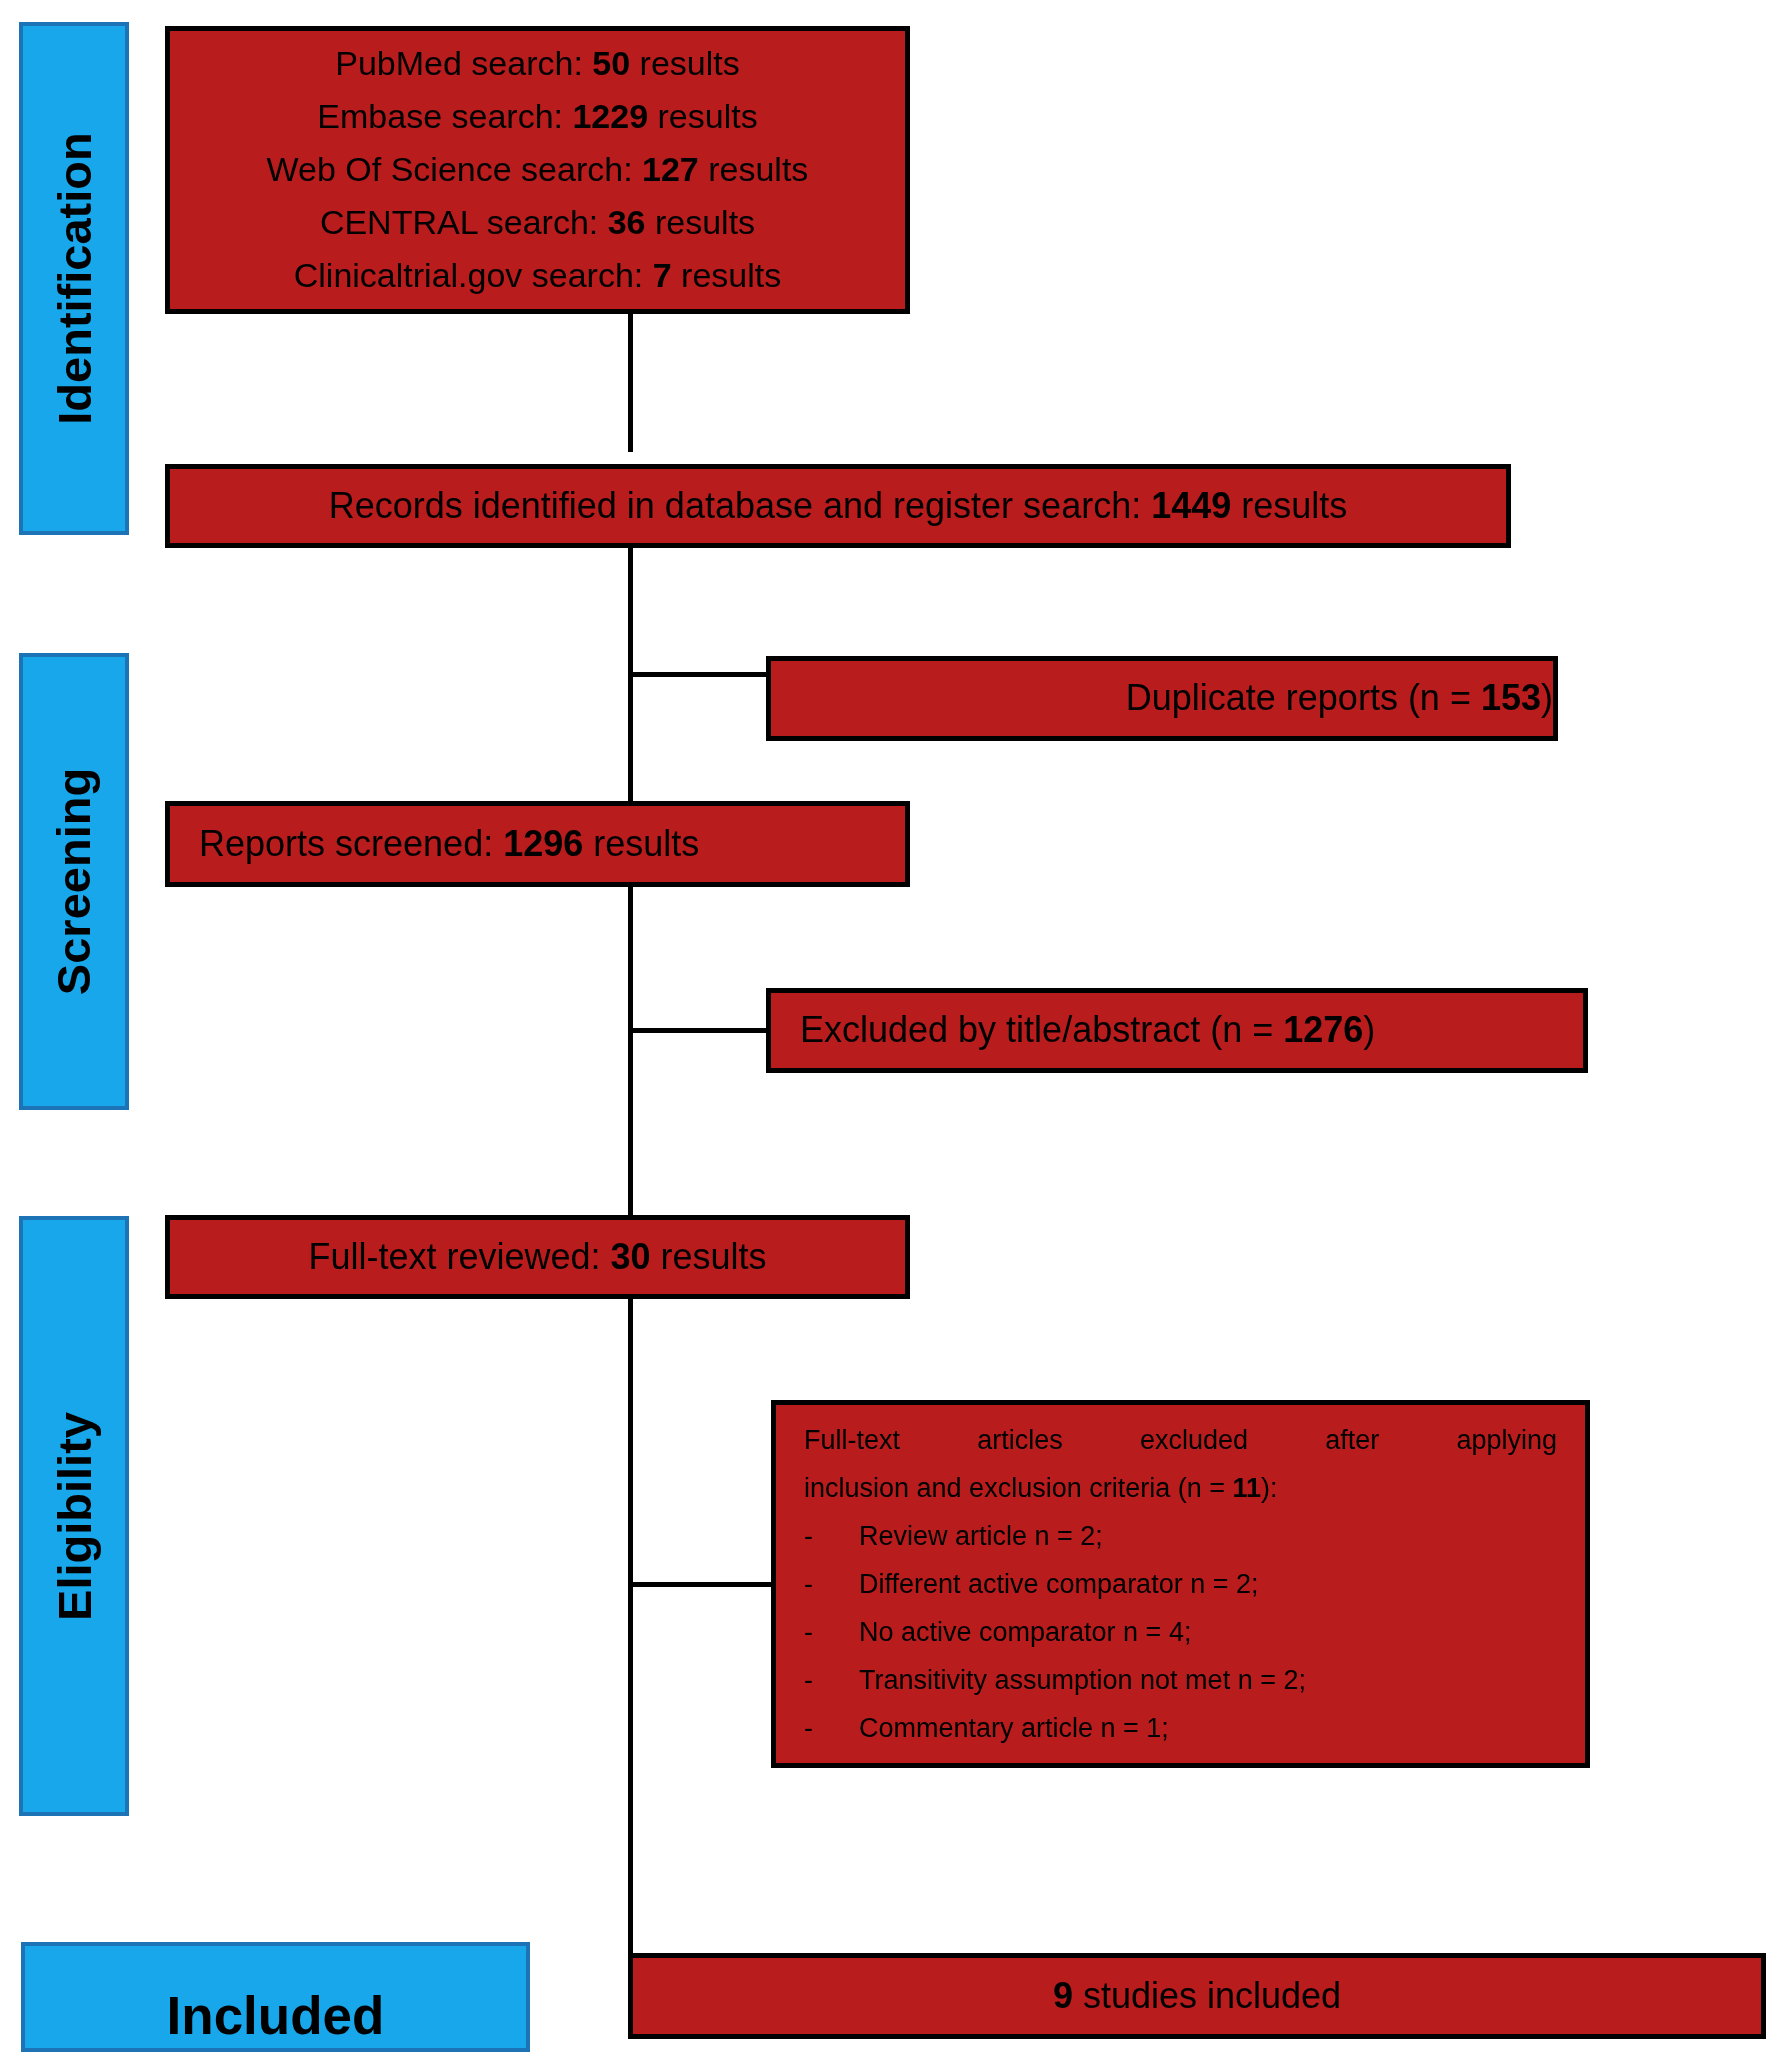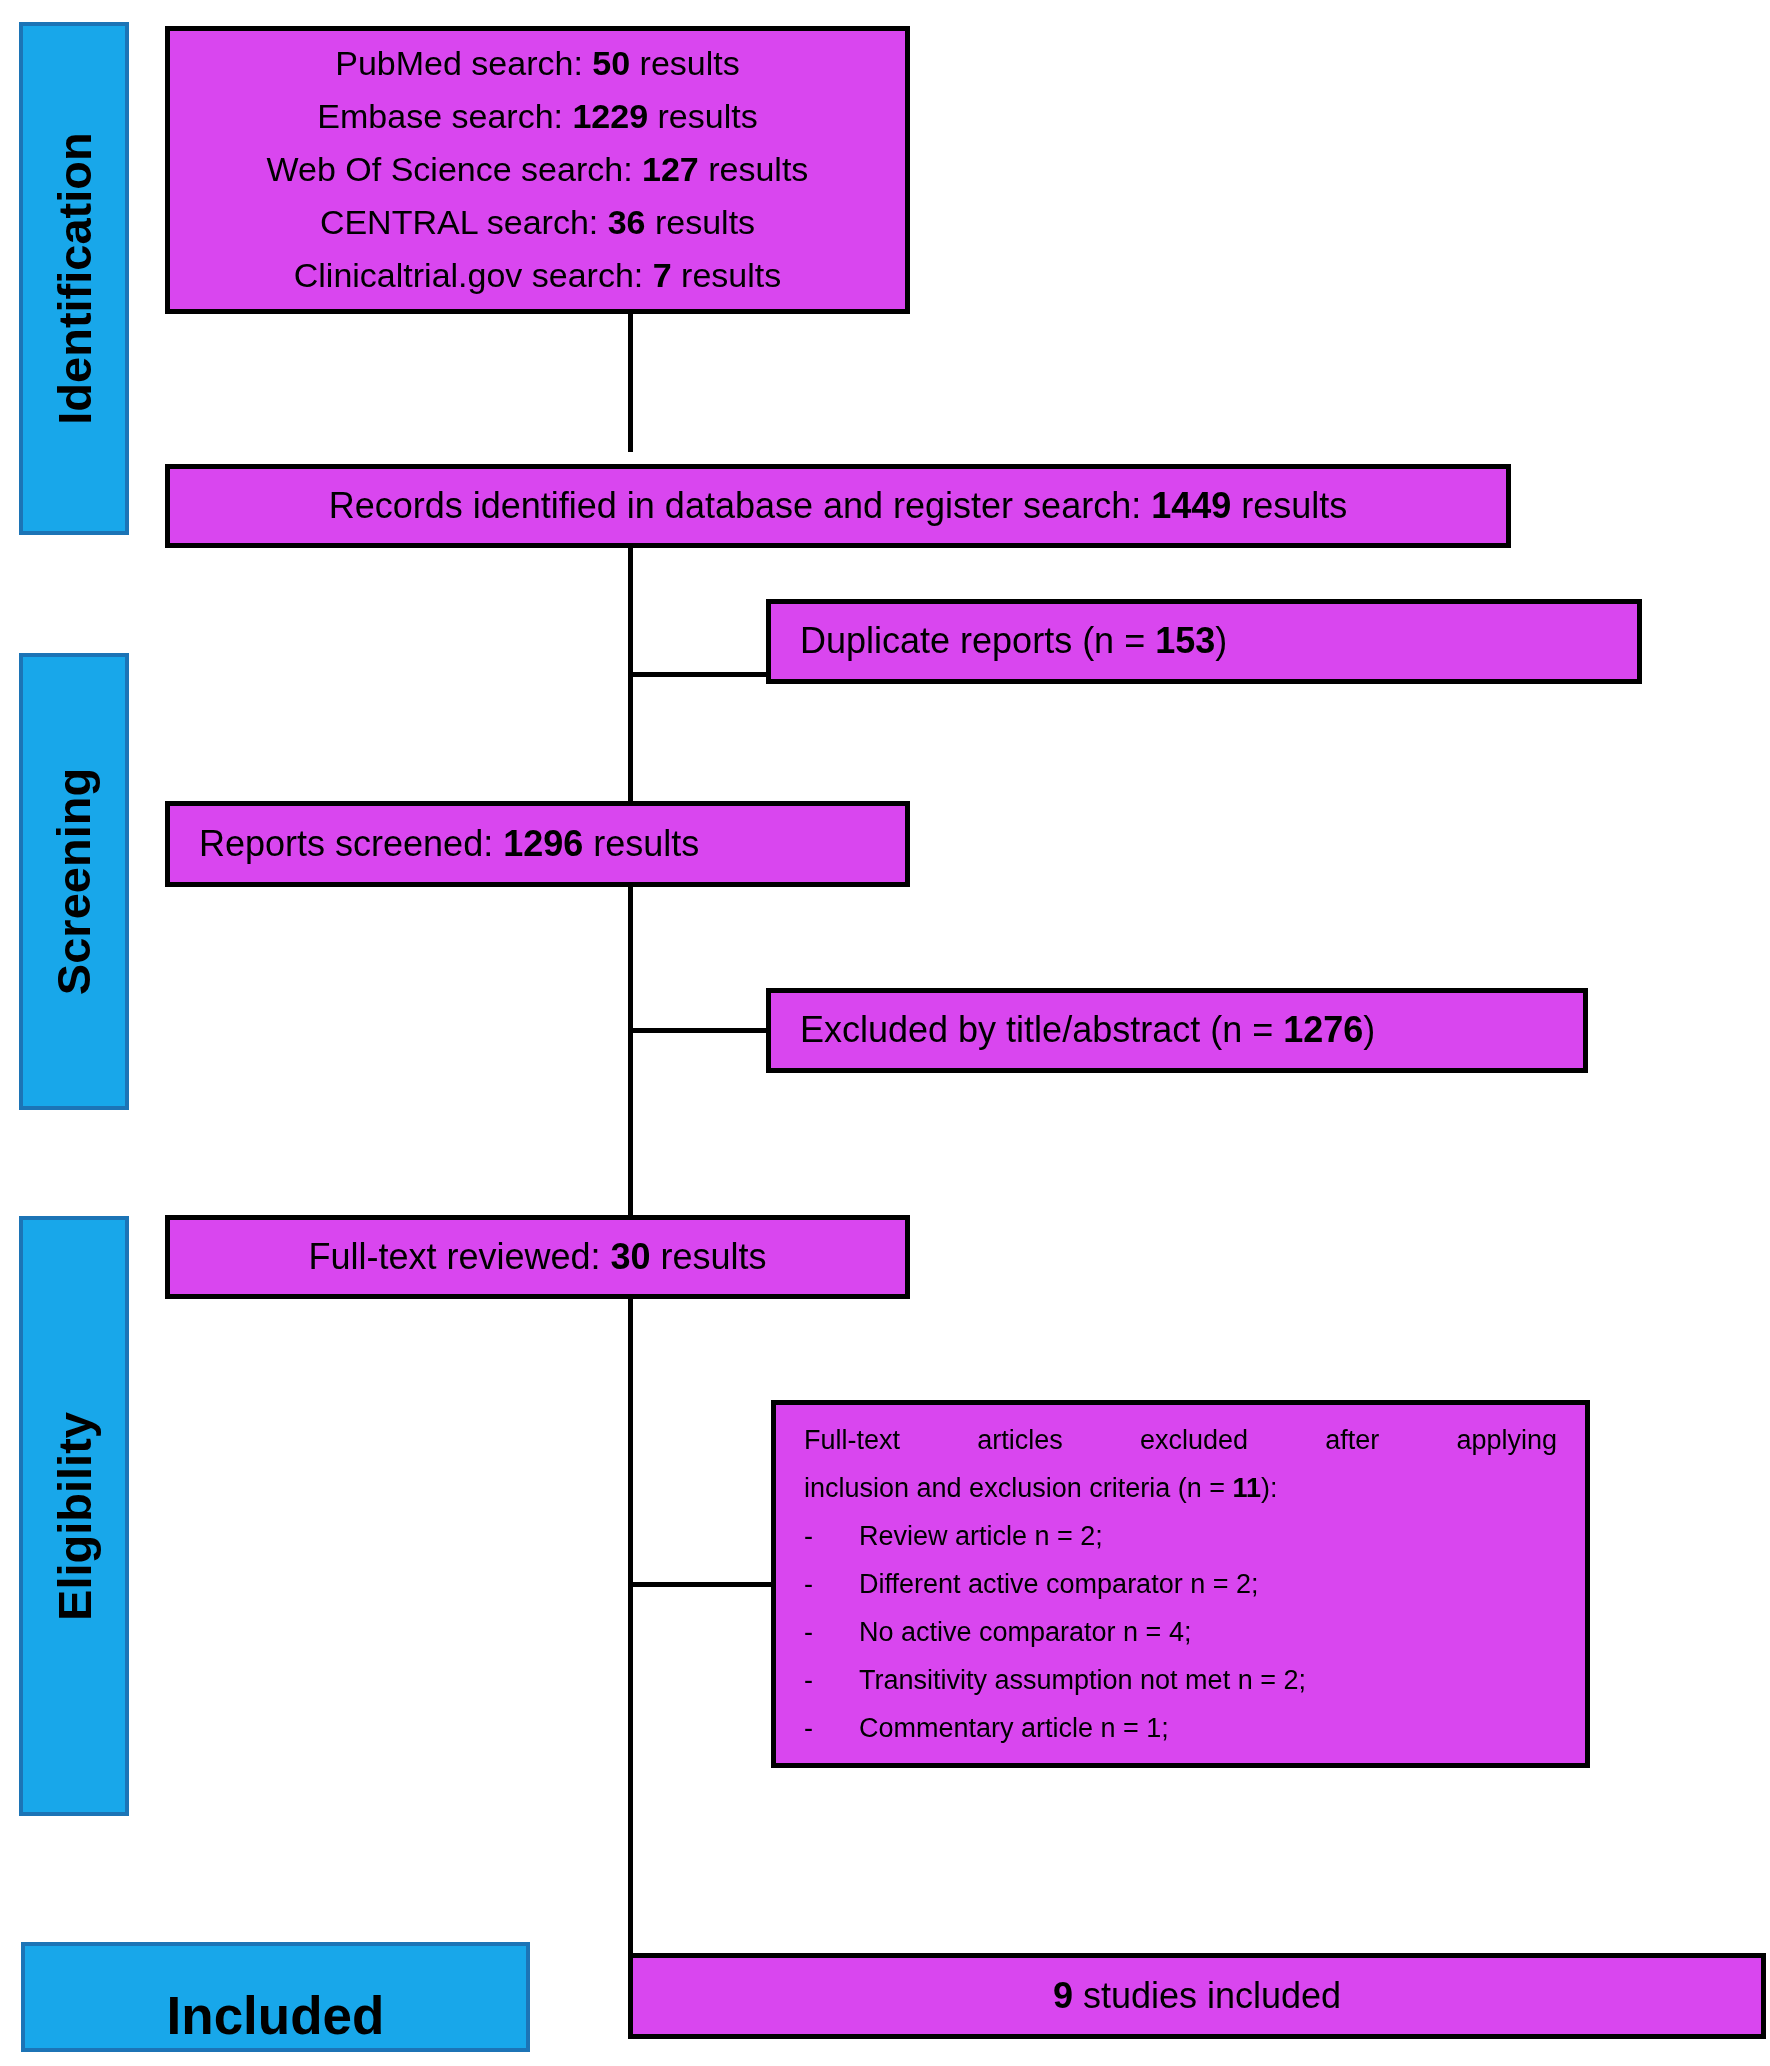--- a/index.html
+++ b/index.html
@@ -33,34 +33,34 @@
     margin-top:36px;
   }
   #stage-identification{left:19px;top:22.3px;width:110px;height:513px;}
   #stage-screening{left:19px;top:653px;width:110px;height:457px;}
   #stage-eligibility{left:19px;top:1216px;width:110px;height:600px;}
   #stage-included{left:21px;top:1942px;width:509px;height:110px;}
 
   
   .graybox{
     position:absolute;
-    background:#d946ef;
+    background:#b91c1c;
     border:5.9px solid #000;
     box-sizing:border-box;
     display:flex;align-items:center;justify-content:center;
     font-size:36px;
     line-height:1.3;
   }
   .graybox.leftalign{justify-content:flex-start;padding-left:29px;}
   b{font-weight:bold;}
 
   #box-search{left:165px;top:25.5px;width:745px;height:288px;flex-direction:column;font-size:34px;}
   #box-search .sline{line-height:53px;white-space:nowrap;}
   #box-records{left:165px;top:464px;width:1346px;height:84px;}
-  #box-duplicate{left:766px;top:599px;width:876px;height:85px;}
+  #box-duplicate{left:766px;top:656px;width:792px;height:85px;justify-content:flex-end;}
   #box-reports{left:165px;top:801px;width:745px;height:86px;}
   #box-excluded{left:766px;top:988px;width:822px;height:85px;}
   #box-fulltext{left:165px;top:1215px;width:745px;height:84px;}
   #box-studies{left:628px;top:1953px;width:1138px;height:86px;}
 
   #box-criteria{
     left:771px;top:1400px;width:819px;height:368px;
     flex-direction:column;justify-content:center;align-items:stretch;
     font-size:27px;line-height:48px;
     padding:0 28px;

